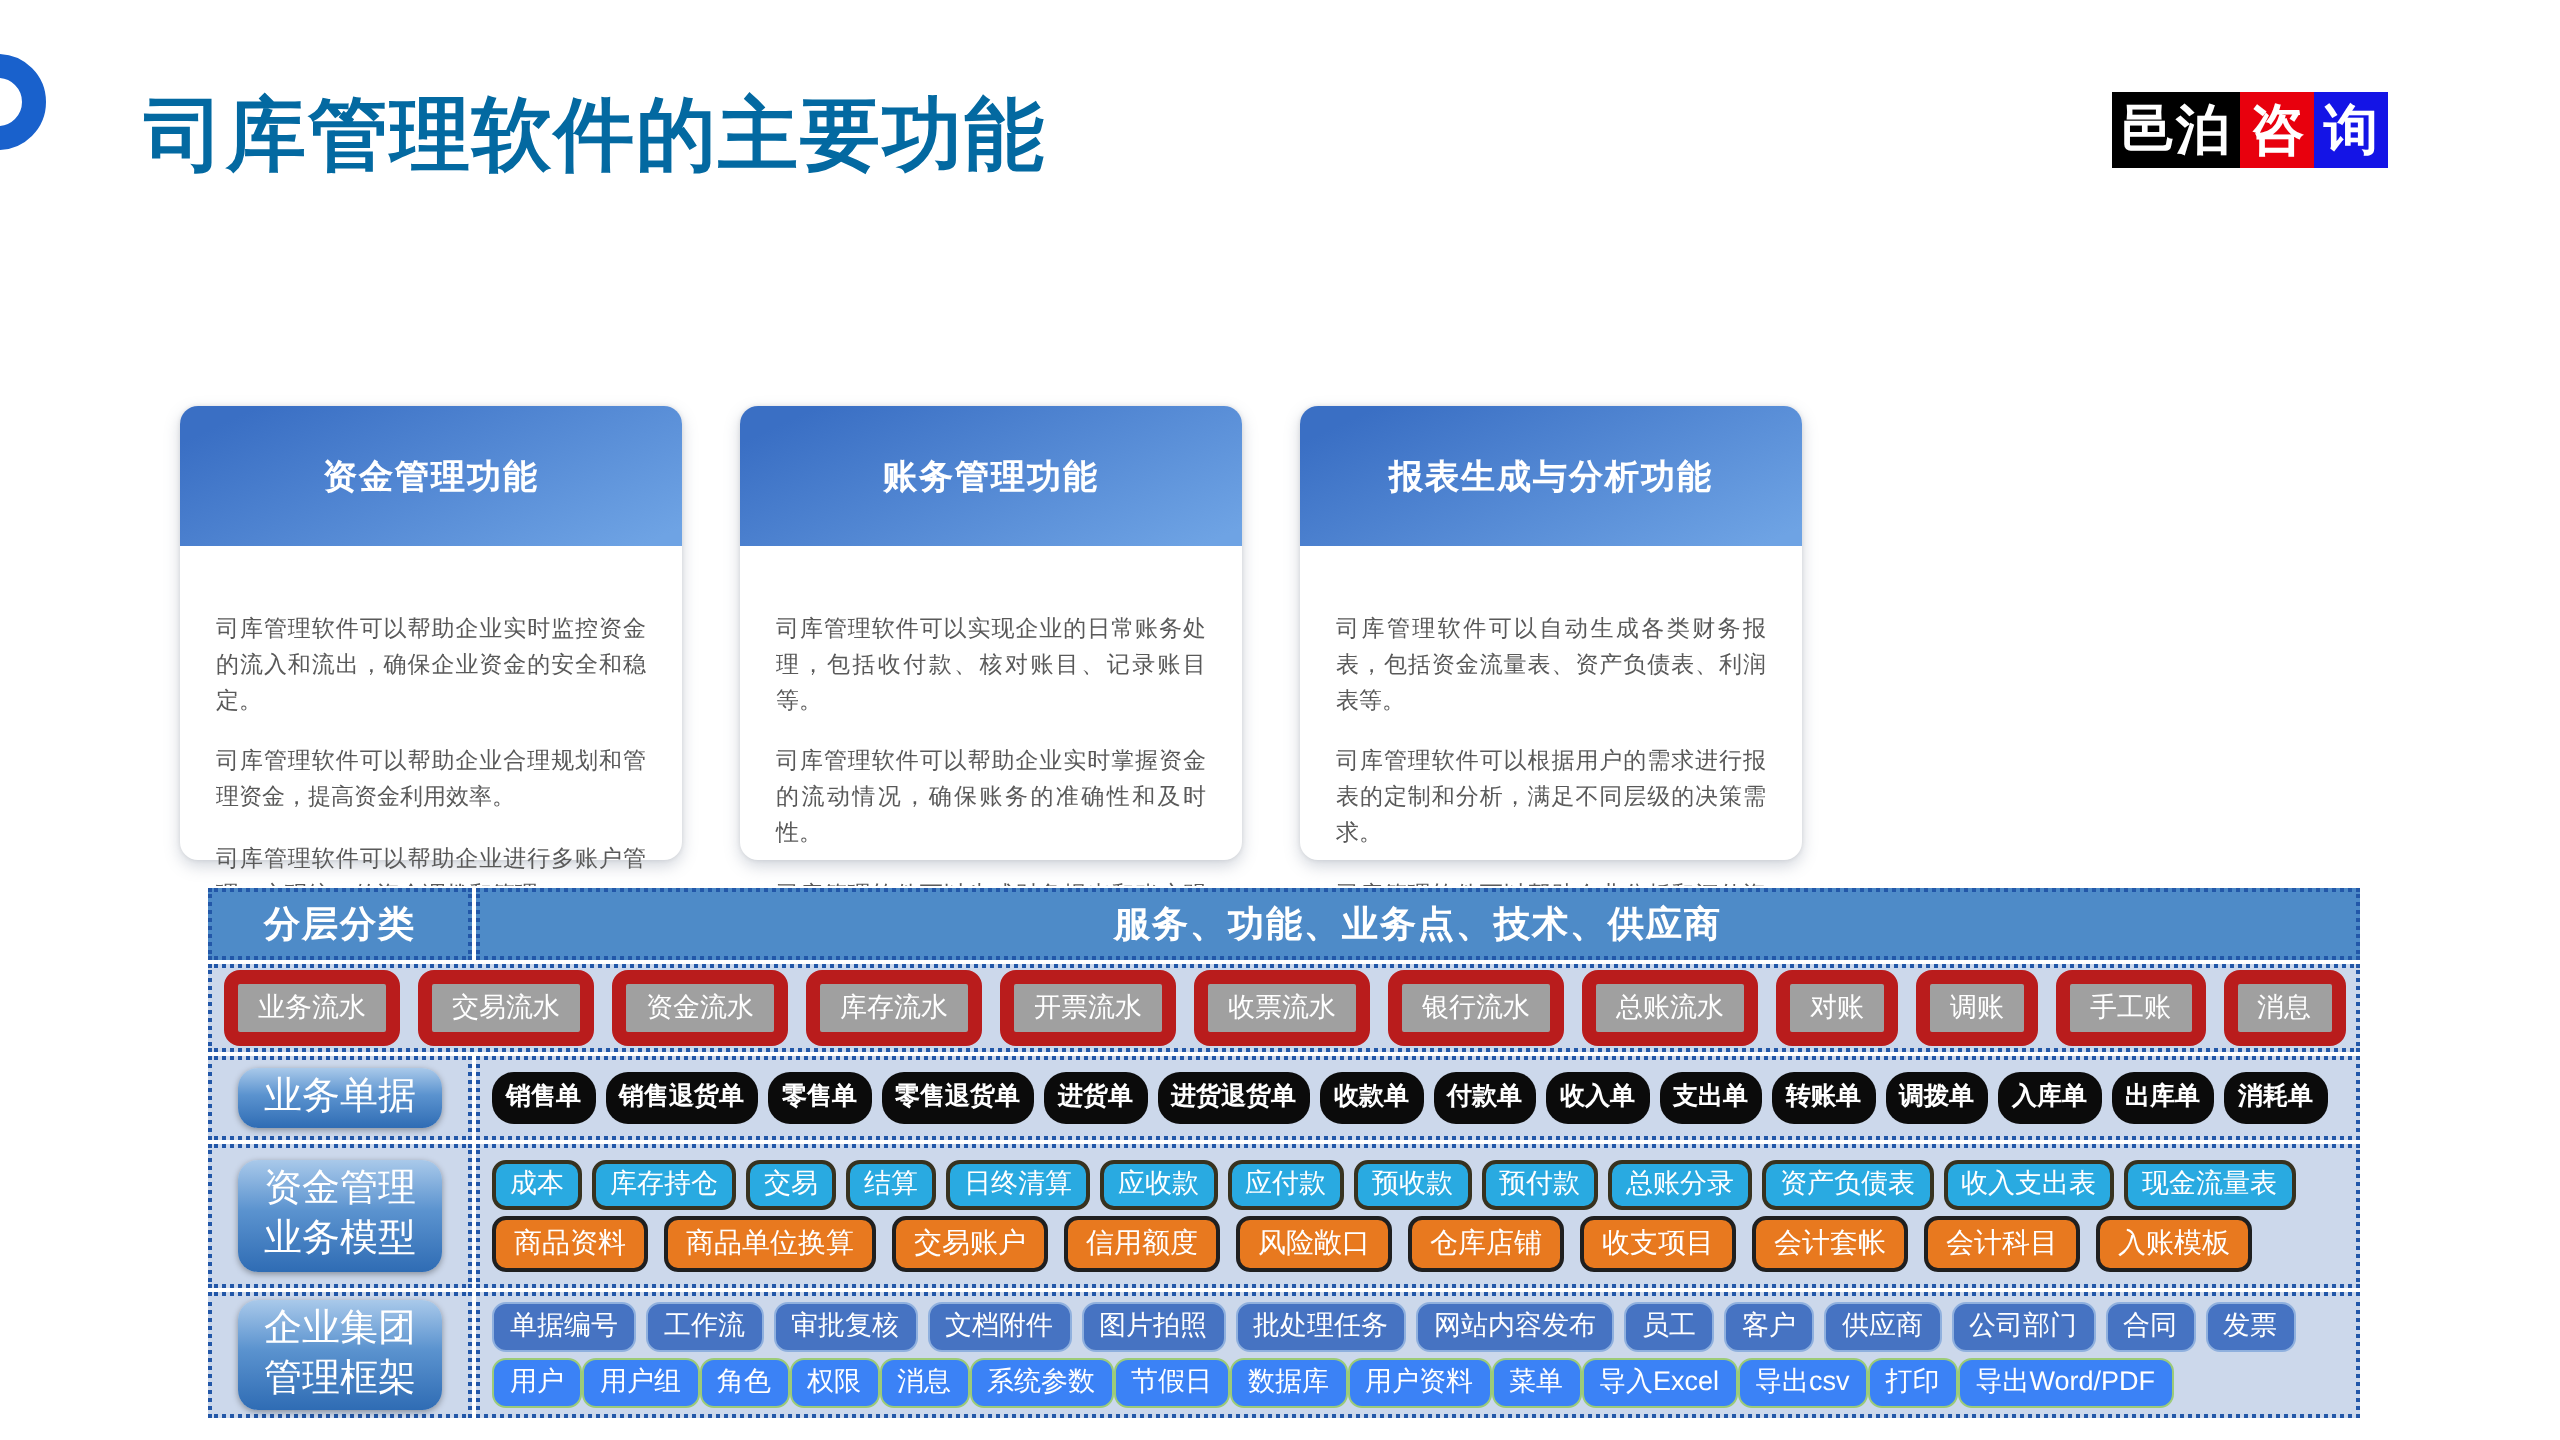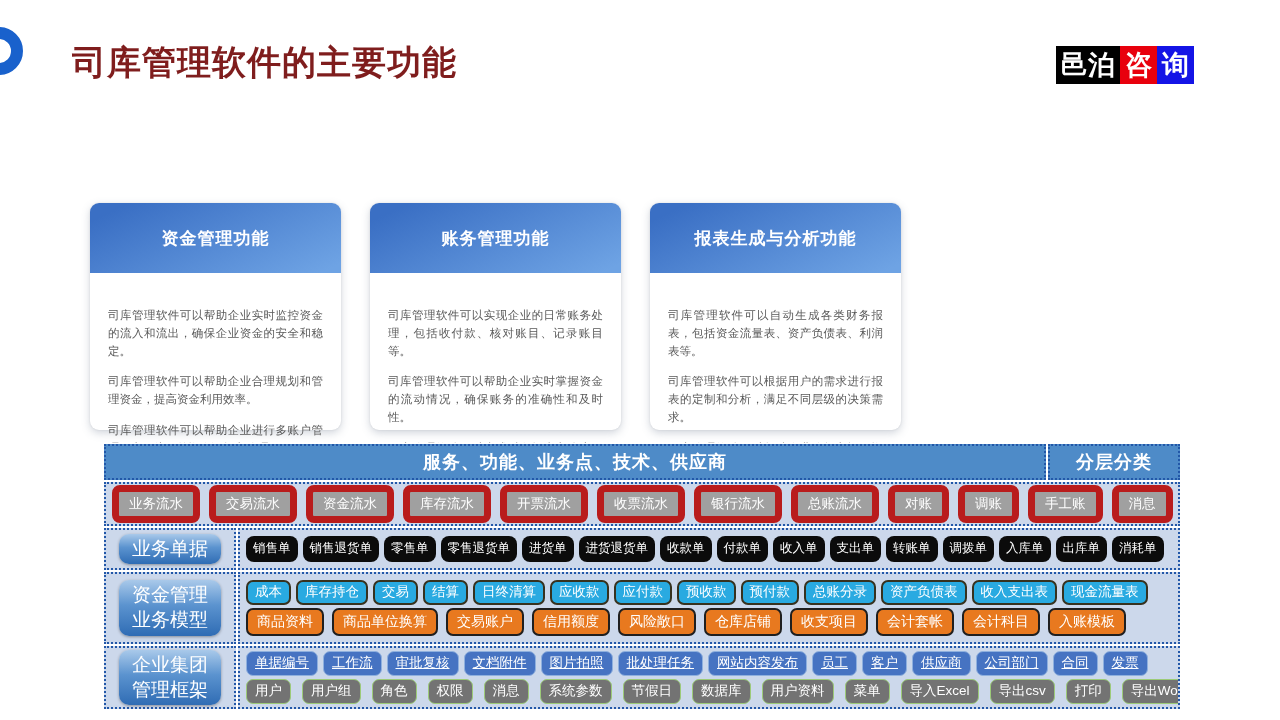--- a/index.html
+++ b/index.html
@@ -15,21 +15,21 @@
   
   .ring {
     position: absolute; left: -25px; top: 27px;
     width: 48px; height: 48px;
     border: 12px solid #1961cc;
     border-radius: 50%;
   }
 
   .slide-title {
     position: absolute; left: 72px; top: 40px;
-    font-size: 34px; font-weight: 900; color: #7f1d1d;
+    font-size: 40px; font-weight: 900; color: #0369a1;
     letter-spacing: 1px;
   }
 
   .logo {
     position: absolute; left: 1056px; top: 46px;
     display: flex; height: 38px;
     font-size: 27px; font-weight: bold; line-height: 38px;
     white-space: nowrap;
     border-radius: 19px;
   }
@@ -92,25 +92,25 @@
     white-space: nowrap;
   }
 
   .tag-line { display: flex; align-items: center; white-space: nowrap; }
   .tag {
     display: inline-block; color: #ffffff;
     font-size: 13.5px; line-height: 1.25;
     border-radius: 8px; padding: 4px 9px; margin-right: 6px;
   }
   .tag--gray   { background: #a0a0a0; border: 7px solid #b91c1c; padding: 4px 10px; margin-right: 9px; }
-  .tag--black  { background: #0b0b0b; font-size: 12.5px; font-weight: normal; padding: 5px 7px; margin-right: 5px; }
+  .tag--black  { background: #0b0b0b; font-size: 12.5px; font-weight: bold; padding: 5px 7px; margin-right: 5px; border-radius: 11px; }
   .tag--cyan   { background: #29aae1; border: 2px solid #37321f; border-radius: 7px; padding: 2px 7px; margin-right: 5px; }
   .tag--orange { background: #e8791f; border: 2px solid #1f1f1f; border-radius: 7px; font-size: 14px; padding: 3px 9px; margin-right: 8px; }
-  .tag--blue   { background: #4673c2; border: 1px solid #8fb0de; border-radius: 7px; padding: 3px 8px; margin-right: 5px; text-decoration: underline; }
-  .tag--green  { background: #737373; border: 1px solid #9ccb78; border-radius: 7px; padding: 3px 8px; margin-right: 11px; }
+  .tag--blue   { background: #4673c2; border: 1px solid #8fb0de; border-radius: 7px; padding: 3px 8px; margin-right: 5px; }
+  .tag--green  { background: #3b82f6; border: 1px solid #9ccb78; border-radius: 7px; padding: 3px 8px; margin-right: 0; }
 </style>
 </head>
 <body>
 
 <div class="ring"></div>
 
 <div class="slide-title">司库管理软件的主要功能</div>
 
 <div class="logo">
   <span class="logo-black">邑泊</span>
@@ -140,22 +140,22 @@
     <div class="card-body">
       <p>司库管理软件可以自动生成各类财务报表，包括资金流量表、资产负债表、利润表等。</p>
       <p>司库管理软件可以根据用户的需求进行报表的定制和分析，满足不同层级的决策需求。</p>
       <p>司库管理软件可以帮助企业分析和评估资金状况，为决策提供数据支持。</p>
     </div>
   </div>
 </div>
 
 <div class="matrix">
   <div class="m-row m-header">
+    <div class="m-cell m-label-cell">分层分类</div>
     <div class="m-cell" style="flex:1; justify-content:center;">服务、功能、业务点、技术、供应商</div>
-    <div class="m-cell m-label-cell">分层分类</div>
   </div>
   <div>
       <div class="m-row row--0">
         <div class="m-cell m-content-cell">
           <div class="tag-line">
             <span class="tag tag--gray">业务流水</span>
             <span class="tag tag--gray">交易流水</span>
             <span class="tag tag--gray">资金流水</span>
             <span class="tag tag--gray">库存流水</span>
             <span class="tag tag--gray">开票流水</span>

